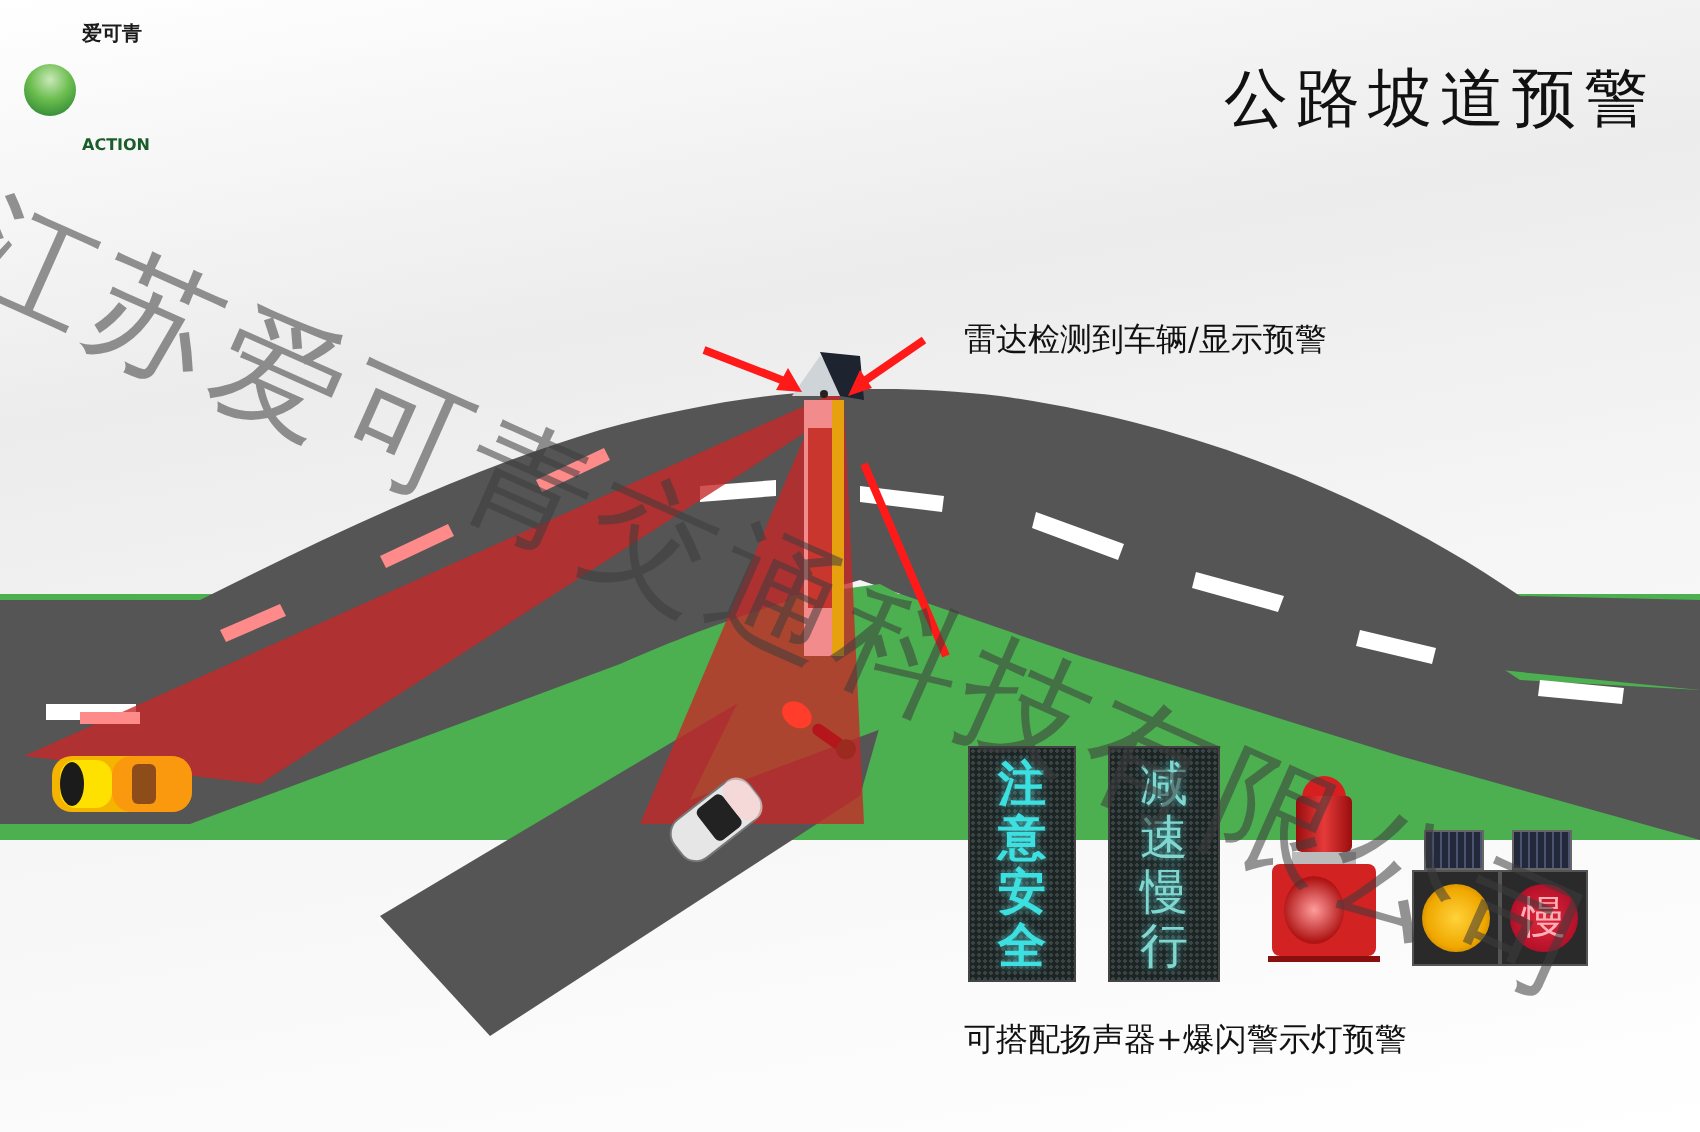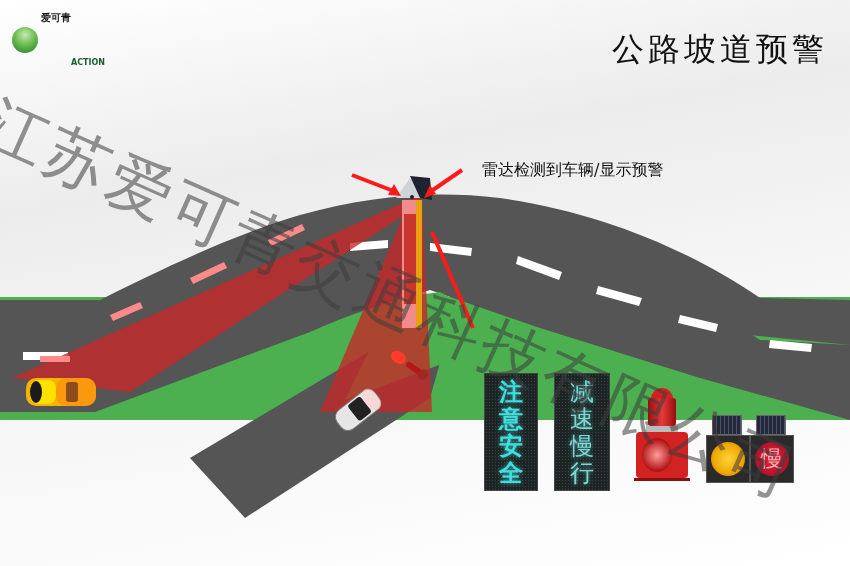--- a/index.html
+++ b/index.html
@@ -4,21 +4,21 @@
 <style>
   html, body { margin: 0; padding: 0; }
   body { width: 850px; height: 566px; overflow: hidden; position: relative;
          background: linear-gradient(170deg, #ffffff 0%, #ececec 30%, #f5f5f5 55%, #ffffff 100%);
          font-family: "DejaVu Serif", serif; }
   .abs { position: absolute; }
   #scene { position: absolute; left: 0; top: 0; width: 850px; height: 566px; }
   .logo { left: 12px; top: 13px; display: flex; align-items: center; gap: 3px; }
   .logo-mark { width: 26px; height: 26px; border-radius: 50%;
                background: radial-gradient(circle at 50% 30%, #c9e8b9 0%, #6bbd4e 45%, #1f7a2e 100%); }
-  .logo-text { display: flex; flex-direction: row; line-height: 1; }
+  .logo-text { display: flex; flex-direction: column; line-height: 1; }
   .logo-cn { font-family: "DejaVu Sans", sans-serif; font-size: 10px; font-weight: bold; color: #1b1b1b; letter-spacing: 0px; }
   .logo-en { font-family: "DejaVu Sans", sans-serif; font-size: 8px; font-weight: bold; color: #1a5c2a; margin-top: 46px; }
   .title { right: 22px; top: 28px; font-size: 32px; color: #111; letter-spacing: 4px; }
   .note { font-size: 16px; color: #111; line-height: 27px; white-space: nowrap; }
   .note1 { left: 136px; top: 117px; }
   .note2 { left: 482px; top: 156px; }
   .caption { left: 482px; top: 508px; font-size: 16px; color: #111; line-height: 24px; white-space: nowrap; }
   .watermark { font-family: "DejaVu Sans", sans-serif; font-size: 64px; color: rgba(60,60,60,0.55);
                left: 4px; top: 80px; transform-origin: 0 0; transform: rotate(24deg); white-space: nowrap;
                letter-spacing: 4px; pointer-events: none; }
@@ -154,15 +154,16 @@
 </div>
 
 <div class="abs" style="left:750px; top:415px; width:42px; height:70px;">
   <div class="abs solar" style="left:6px; top:0; width:28px; height:18px;"></div>
   <div class="abs flash-box" style="left:0; top:20px; width:42px; height:46px;">
     <div class="flash-red">慢</div>
   </div>
 </div>
 
 <div class="abs caption">
+  <div>可搭配扬声器+爆闪警示灯预警</div>
 </div>
 
 <div class="abs watermark">江苏爱可青交通科技有限公司</div>
 
 </body></html>

